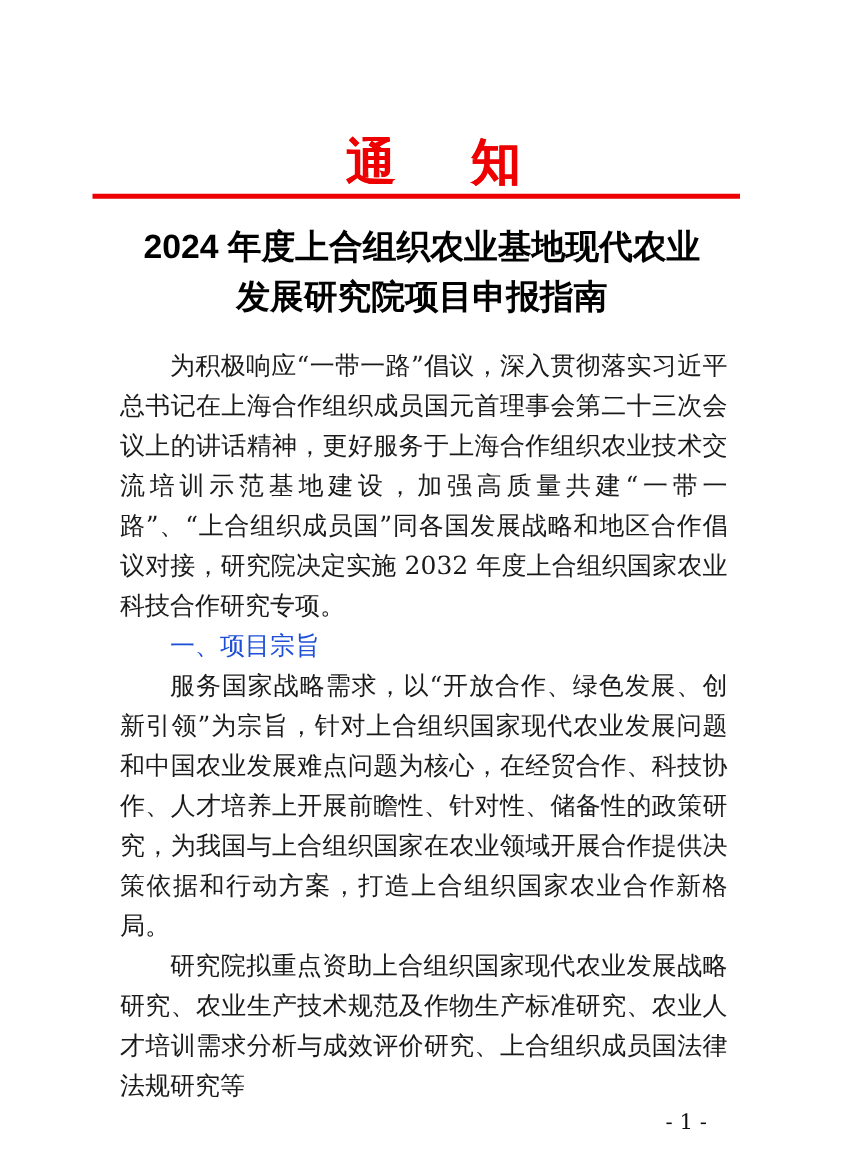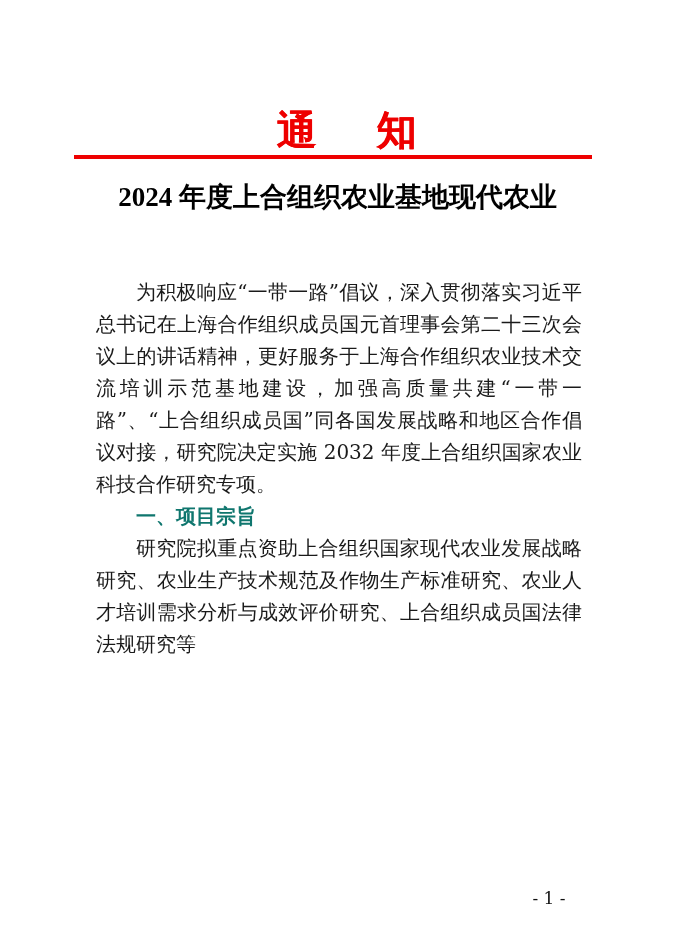--- a/index.html
+++ b/index.html
@@ -41,21 +41,21 @@
     height: 4px;
     background: #ee0000;
   }
   
   .doc-title {
     position: absolute;
     top: 177px;
     left: 0;
     width: 100%;
     text-align: center;
-    font-family: Liberation Serif, serif;
+    font-family: Liberation Sans, sans-serif;
     font-weight: bold;
     font-size: 27px;
     line-height: 40px;
     color: #000000;
   }
   
   .body-text {
     position: absolute;
     top: 276px;
     left: 96px;
@@ -66,22 +66,22 @@
     text-align: justify;
     text-justify: inter-ideograph;
     word-break: break-all;
   }
   .body-text p { margin: 0; }
   .salutation { text-indent: 0; }
   .para { text-indent: 2em; text-align-last: left; }
   .section-heading {
     text-indent: 2em;
     font-family: "DejaVu Sans", "Liberation Sans", sans-serif;
-    font-weight: bold;
-    color: #0f766e;
+    font-weight: normal;
+    color: #1d4ed8;
   }
   
   .page-number {
     position: absolute;
     top: 886px;
     left: 524px;
     width: 50px;
     text-align: center;
     font-size: 17px;
     line-height: 24px;
@@ -93,23 +93,25 @@
 <body>
 
 <div class="page">
 
   <div class="notice-header">通　知</div>
 
   <div class="red-rule"></div>
 
   <div class="doc-title">
     <div>2024 年度上合组织农业基地现代农业</div>
+    <div>发展研究院项目申报指南</div>
   </div>
 
   <div class="body-text">
     <p class="para">为积极响应“一带一路”倡议，深入贯彻落实习近平总书记在上海合作组织成员国元首理事会第二十三次会议上的讲话精神，更好服务于上海合作组织农业技术交流培训示范基地建设，加强高质量共建“一带一路”、“上合组织成员国”同各国发展战略和地区合作倡议对接，研究院决定实施 2032 年度上合组织国家农业科技合作研究专项。</p>
     <p class="section-heading">一、项目宗旨</p>
+    <p class="para">服务国家战略需求，以“开放合作、绿色发展、创新引领”为宗旨，针对上合组织国家现代农业发展问题和中国农业发展难点问题为核心，在经贸合作、科技协作、人才培养上开展前瞻性、针对性、储备性的政策研究，为我国与上合组织国家在农业领域开展合作提供决策依据和行动方案，打造上合组织国家农业合作新格局。</p>
     <p class="para">研究院拟重点资助上合组织国家现代农业发展战略研究、农业生产技术规范及作物生产标准研究、农业人才培训需求分析与成效评价研究、上合组织成员国法律法规研究等</p>
   </div>
 
   <div class="page-number">- 1 -</div>
 
 </div>
 
 </body></html>

